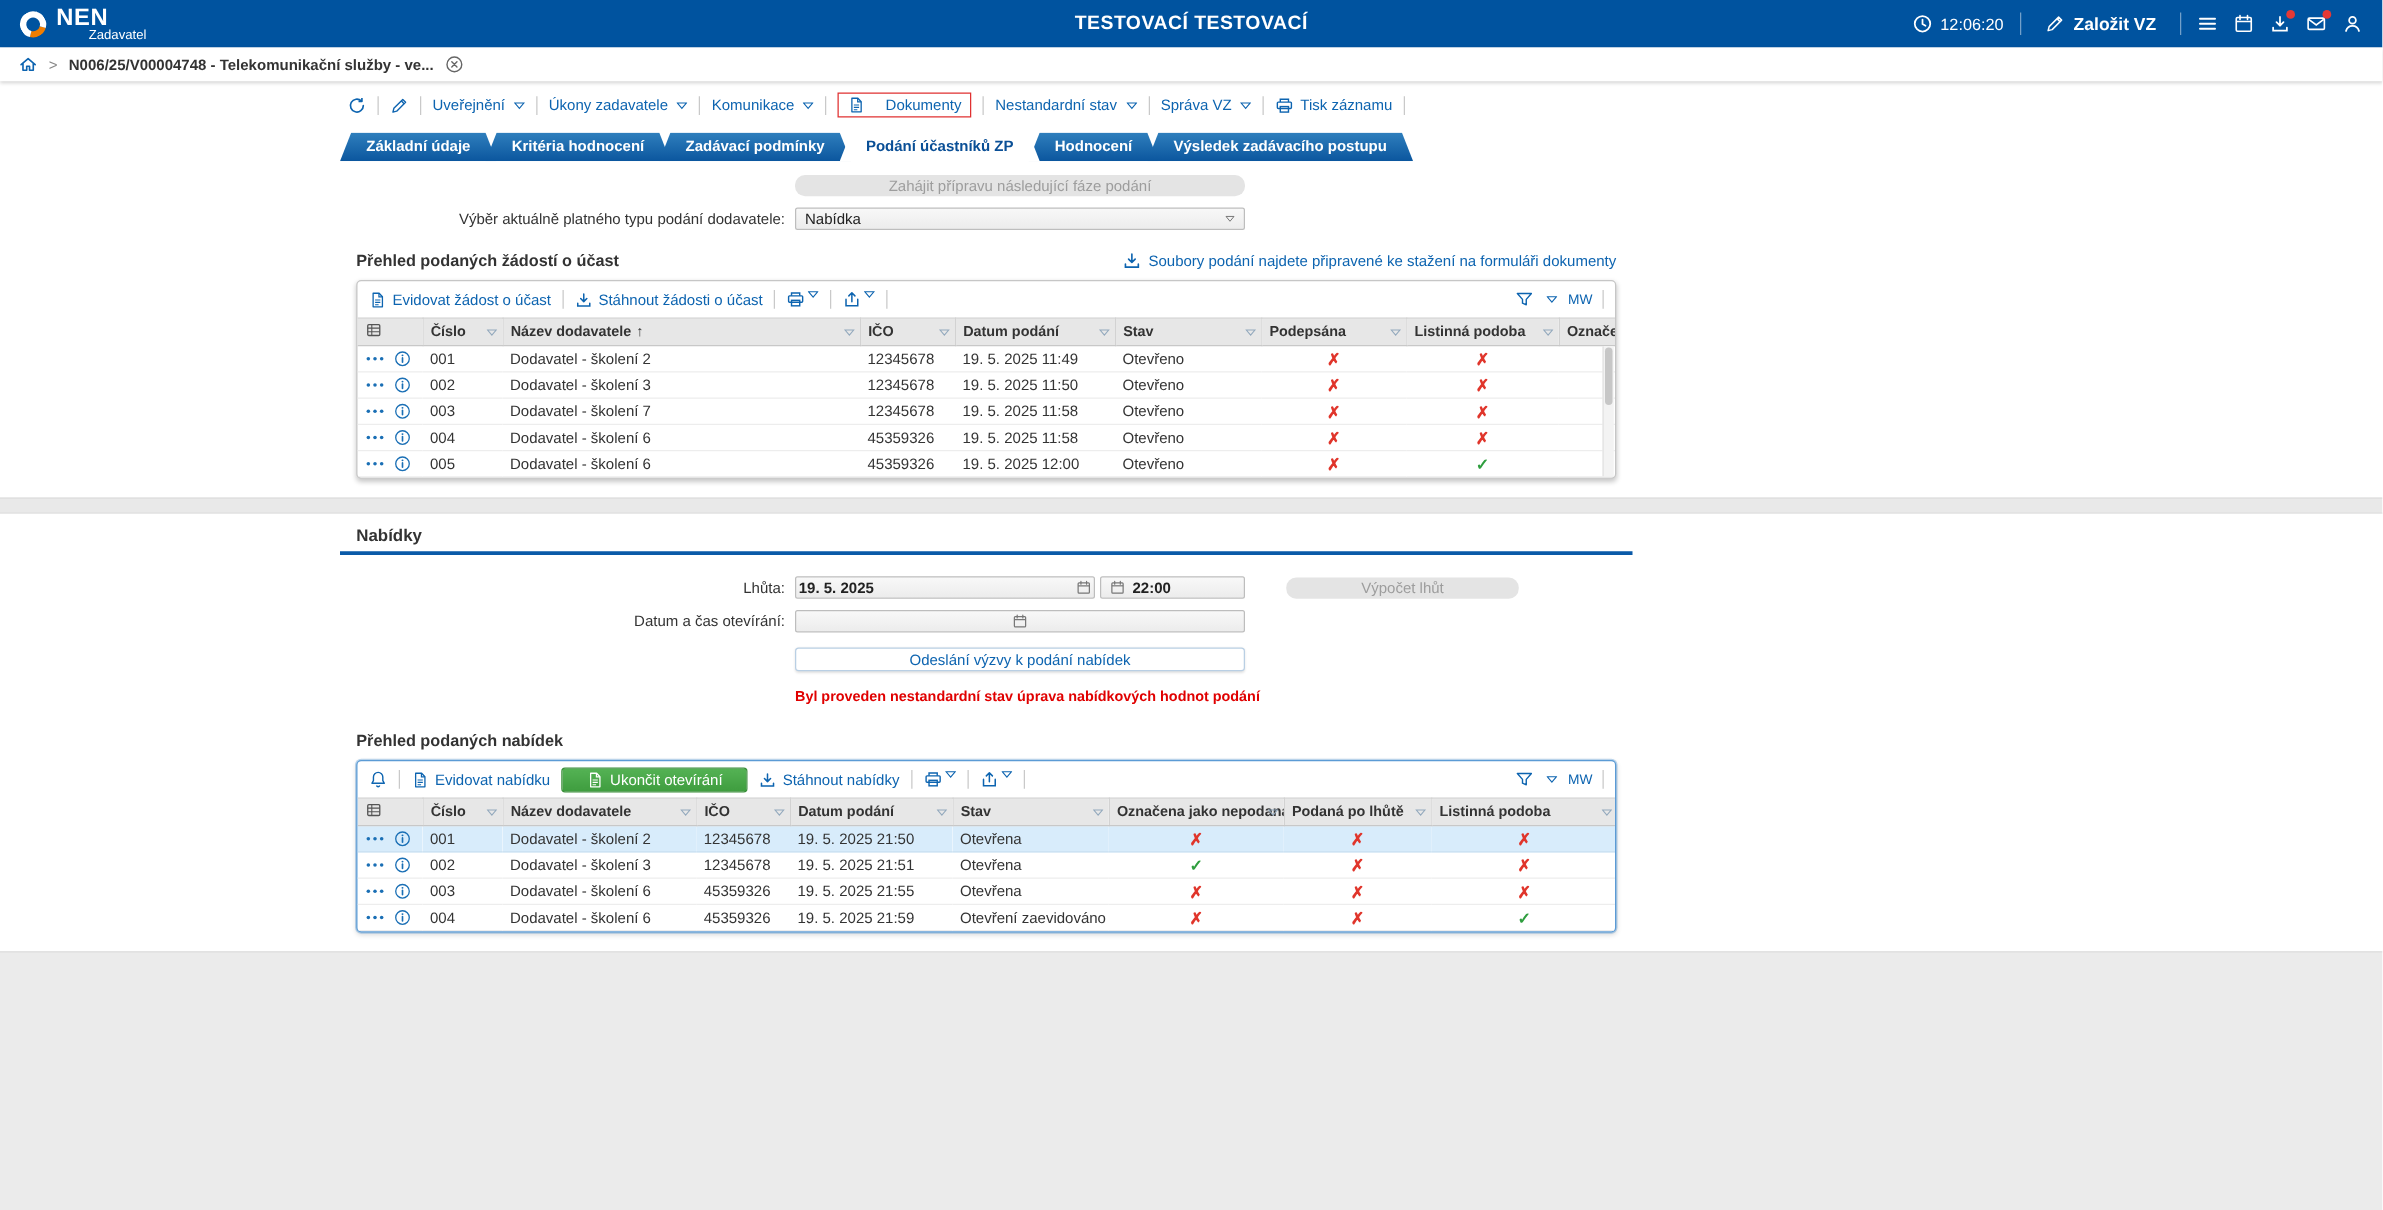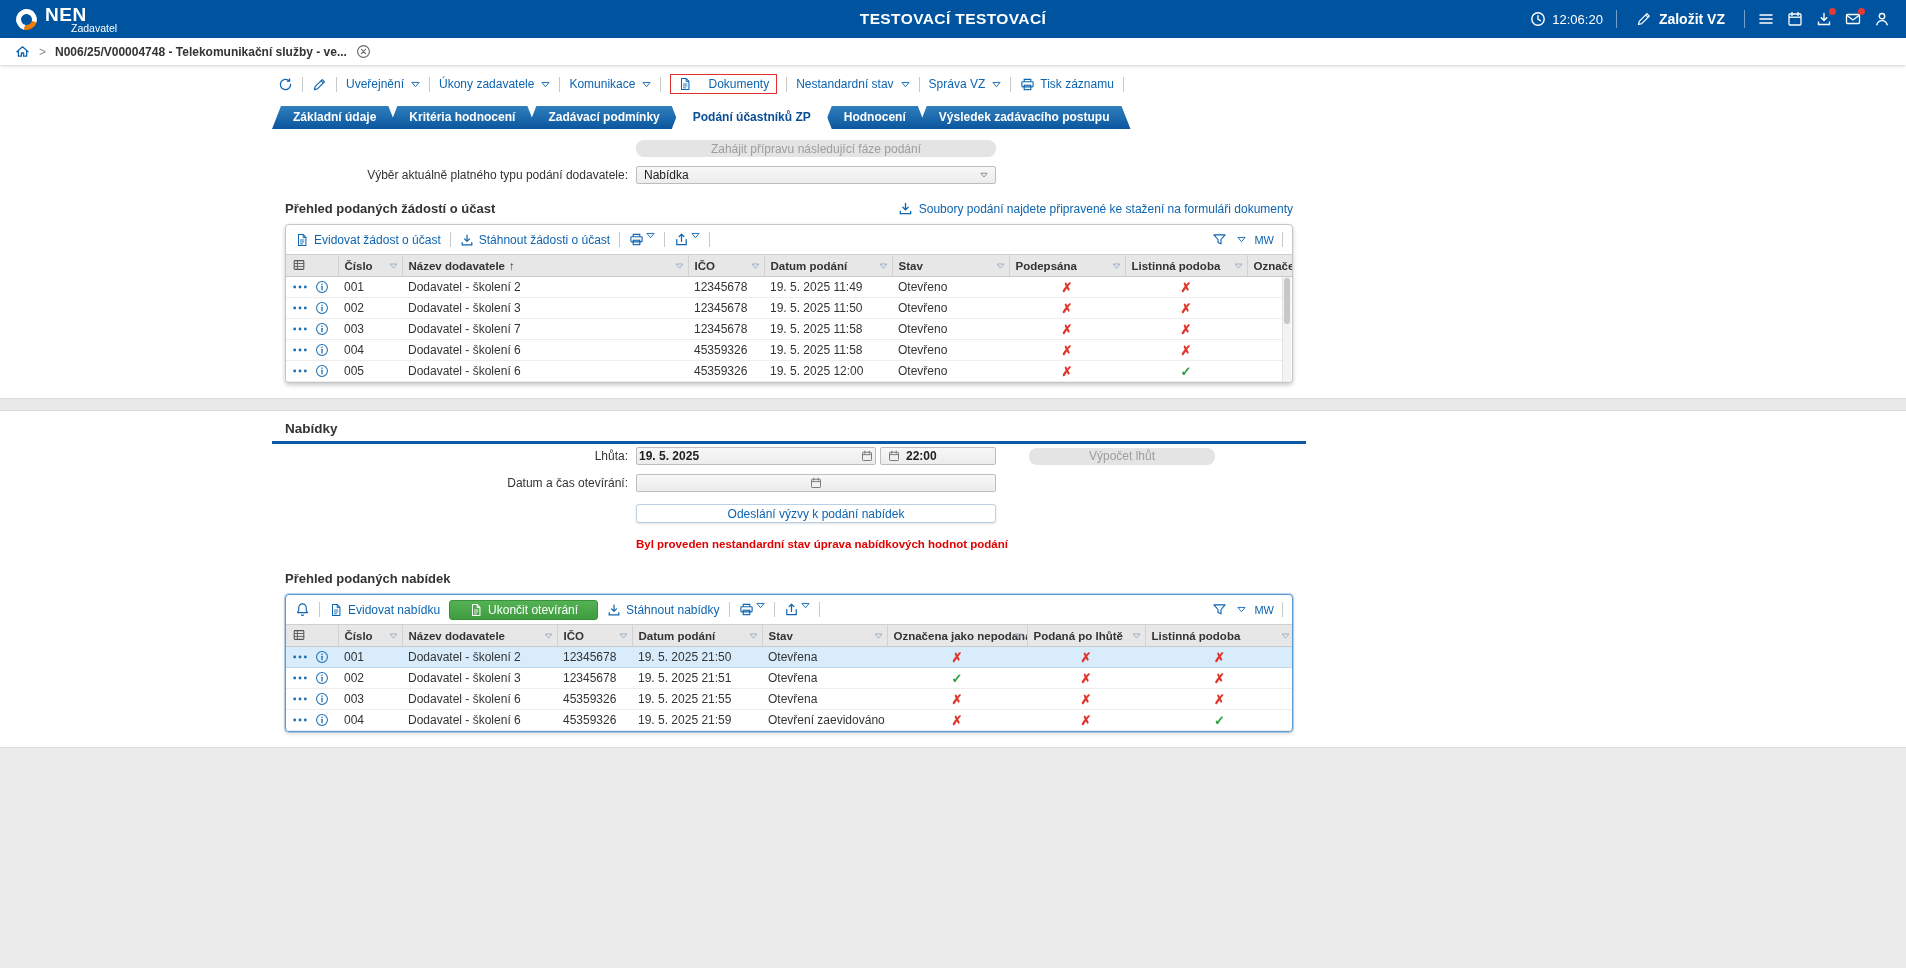--- a/index.html
+++ b/index.html
@@ -107,21 +107,21 @@
   td.mark{text-align:center;font-weight:bold;font-size:13px}
   .mark-no{color:var(--mark-red)}
   .mark-yes{color:var(--mark-green)}
 
   .vscroll{position:absolute;right:1px;width:9px;background:#f3f3f3;border-left:1px solid #e2e2e2}
   .vthumb{margin:1px;height:46px;background:#c7c7c7;border-radius:4px}
 
   
   .h-nabidky{font-size:13.5px;font-weight:bold;margin:10px 0 5px 13px;color:#333}
   .blue-rule{height:3px;background:#0a5aa8}
-  .form2{margin-top:3px}
+  .form2{margin-top:17px}
   .date-box{width:240px;height:18px;background:linear-gradient(#f8f8f8,#ececec);border:1px solid #bdbdbd;border-radius:2px;display:flex;align-items:center;justify-content:space-between;padding:0 2px;cursor:pointer}
   .date-text{font-weight:bold;color:#222}
   .time-box{width:116px;height:18px;margin-left:4px;background:linear-gradient(#f8f8f8,#ececec);border:1px solid #bdbdbd;border-radius:2px;display:flex;align-items:center;gap:6px;padding:0 7px;cursor:pointer}
   .gray-cal{color:#777;display:flex}
   .btn-vypocet{margin-left:33px;width:186px;height:17px;background:#e4e4e4;border:none;border-radius:8px;color:#9d9d9d;font-size:12px;font-family:inherit}
   .open-box{width:360px;height:18px;background:linear-gradient(#f8f8f8,#ececec);border:1px solid #bdbdbd;border-radius:2px;display:flex;align-items:center;justify-content:center;cursor:pointer}
   .btn-odeslani{width:360px;height:19px;background:#fff;border:1px solid #b9cfe4;border-radius:3px;color:var(--link);font-size:12px;font-family:inherit;box-shadow:0 1px 2px rgba(0,0,0,.12);cursor:pointer}
   .warning{color:var(--red);font-weight:bold;font-size:11.5px;margin:15px 0 0 364px;width:360px;text-align:center;white-space:nowrap}
   .h-prehled2{font-weight:bold;font-size:13px;margin:21px 0 0 13px;color:#333}
   .sec-pad-bottom{height:15px}

